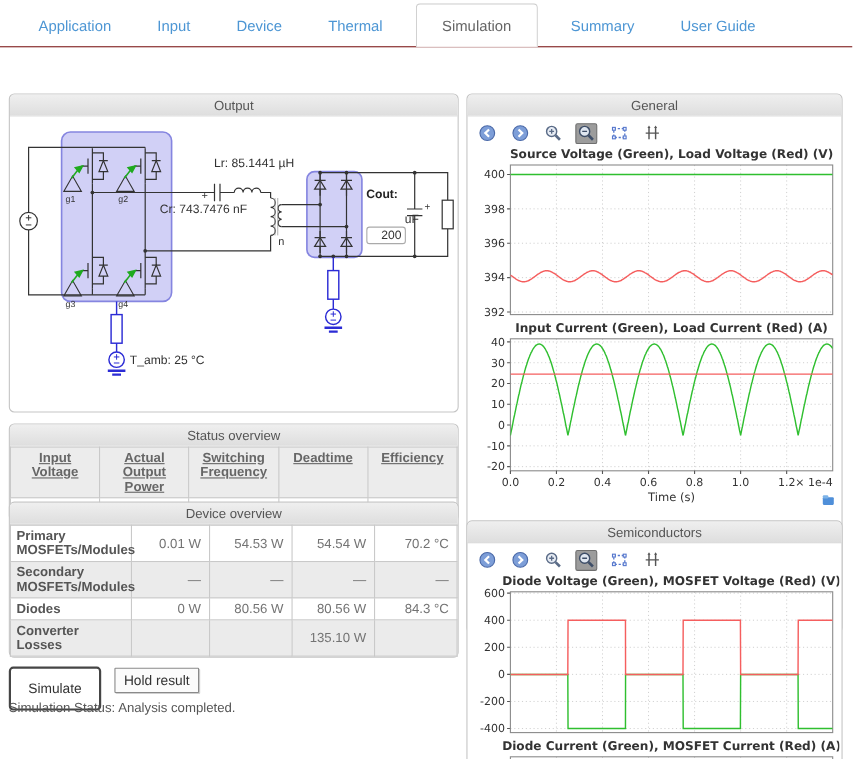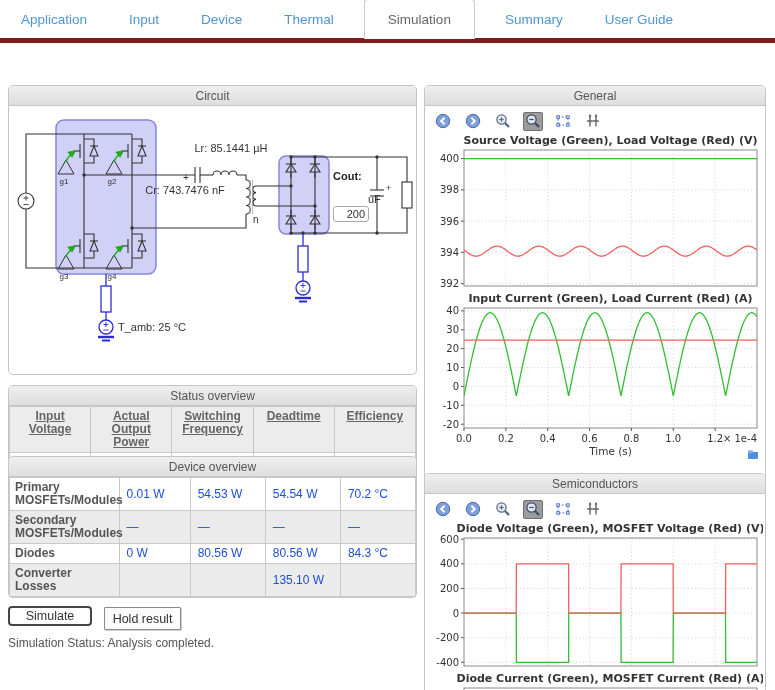--- a/index.html
+++ b/index.html
@@ -1,21 +1,21 @@
 <!DOCTYPE html>
 <html><head>
 <meta charset="utf-8">
 <style>
   html,body{margin:0;padding:0;}
   body{
     width:775px;height:690px;overflow:hidden;position:relative;
     background:#fff;font-family:"Liberation Sans",sans-serif;color:#444;
   }
   
-  .tabbar{display:flex;align-items:flex-end;height:43px;border-bottom:5px solid #7f1d1d;box-sizing:border-box;}
+  .tabbar{display:flex;align-items:flex-end;height:43px;border-bottom:1px solid #7f1d1d;padding-left:14px;box-sizing:border-box;}
   .tab{color:#4d96d4;font-size:13.5px;padding:12px 0 11px;margin:0 21px;cursor:pointer;white-space:nowrap;}
   .tab.active{
     color:#666;background:#fff;border:1px solid #ccc;border-bottom:1px solid #fff;
     border-radius:4px 4px 0 0;padding:12px 23px 11px;margin:0 9px -1px;
   }
   
   .panel{position:absolute;border:1px solid #c5c5c5;border-radius:5px;background:#fff;box-sizing:border-box;}
   .panel-header{
     background:linear-gradient(#efefef,#dedede);border-bottom:1px solid #c5c5c5;
     border-radius:4px 4px 0 0;text-align:center;font-size:12px;color:#555;
@@ -23,26 +23,26 @@
   }
   #circuit-panel{left:8px;top:85px;width:409px;height:290px;}
   #system-panel{left:8px;top:385px;width:409px;}
   #device-panel{left:8px;top:456px;width:409px;}
   #general-panel{left:424px;top:85px;width:342px;height:491px;}
   #semi-panel{left:424px;top:473px;width:342px;height:400px;}
   .panel-body{position:relative;}
   
   table{width:100%;border-collapse:collapse;font-size:12px;table-layout:fixed;}
   th{background:#ececec;color:#666;font-weight:bold;border:1px solid #c9c9c9;padding:3px 3px;text-align:center;vertical-align:top;line-height:13px;text-decoration:underline;}
-  td{border:1px solid #c9c9c9;padding:3px 7px;text-align:left;color:#1d4ed8;background:#fff;line-height:13px;}
+  td{border:1px solid #c9c9c9;padding:3px 7px;text-align:right;color:#737373;background:#fff;line-height:13px;}
   td.rowlabel{text-align:left;font-weight:bold;color:#555;padding-left:5px;}
   tr.shaded td{background:#ebebeb;}
   
   #simulate-btn{
-    position:absolute;left:8px;top:606px;width:84px;height:20px;background:#fff;
+    position:absolute;left:8px;top:606px;width:84px;height:40px;background:#fff;
     border:2px solid #454545;border-radius:4px;font-size:12.5px;color:#333;
     font-family:"Liberation Sans",sans-serif;cursor:pointer;
   }
   #hold-btn{
     position:absolute;left:104px;top:607px;width:77px;height:23px;background:#fbfbfb;
     border:1px solid #8a8a8a;box-shadow:1px 1px 0 #cfcfcf;font-size:12.5px;color:#333;
     font-family:"Liberation Sans",sans-serif;cursor:pointer;border-radius:1px;
   }
   #status-text{position:absolute;left:8px;top:636px;font-size:12px;color:#555;}
   
@@ -67,21 +67,21 @@
   <div class="tab">Application</div>
   <div class="tab">Input</div>
   <div class="tab">Device</div>
   <div class="tab">Thermal</div>
   <div class="tab active">Simulation</div>
   <div class="tab">Summary</div>
   <div class="tab">User Guide</div>
 </div>
 
 <div class="panel" id="circuit-panel">
-  <div class="panel-header">Circuit</div>
+  <div class="panel-header">Output</div>
   <div class="panel-body">
     <svg width="407" height="268" viewBox="0 0 407 268" style="font-family:'Liberation Sans',sans-serif;">
       <defs>
         <g id="mos" stroke="#333" fill="none" stroke-width="1.1">
           <path d="M0,-16 V16"></path>
           <line x1="-4" y1="-7" x2="-4" y2="7"></line>
           <line x1="-4" y1="0" x2="-10" y2="0"></line>
           <path d="M0,-12 H10 V-5 M10,5 V12 H0"></path>
           <polygon points="6,5 14,5 10,-5"></polygon>
           <line x1="6" y1="-5" x2="14" y2="-5"></line>

